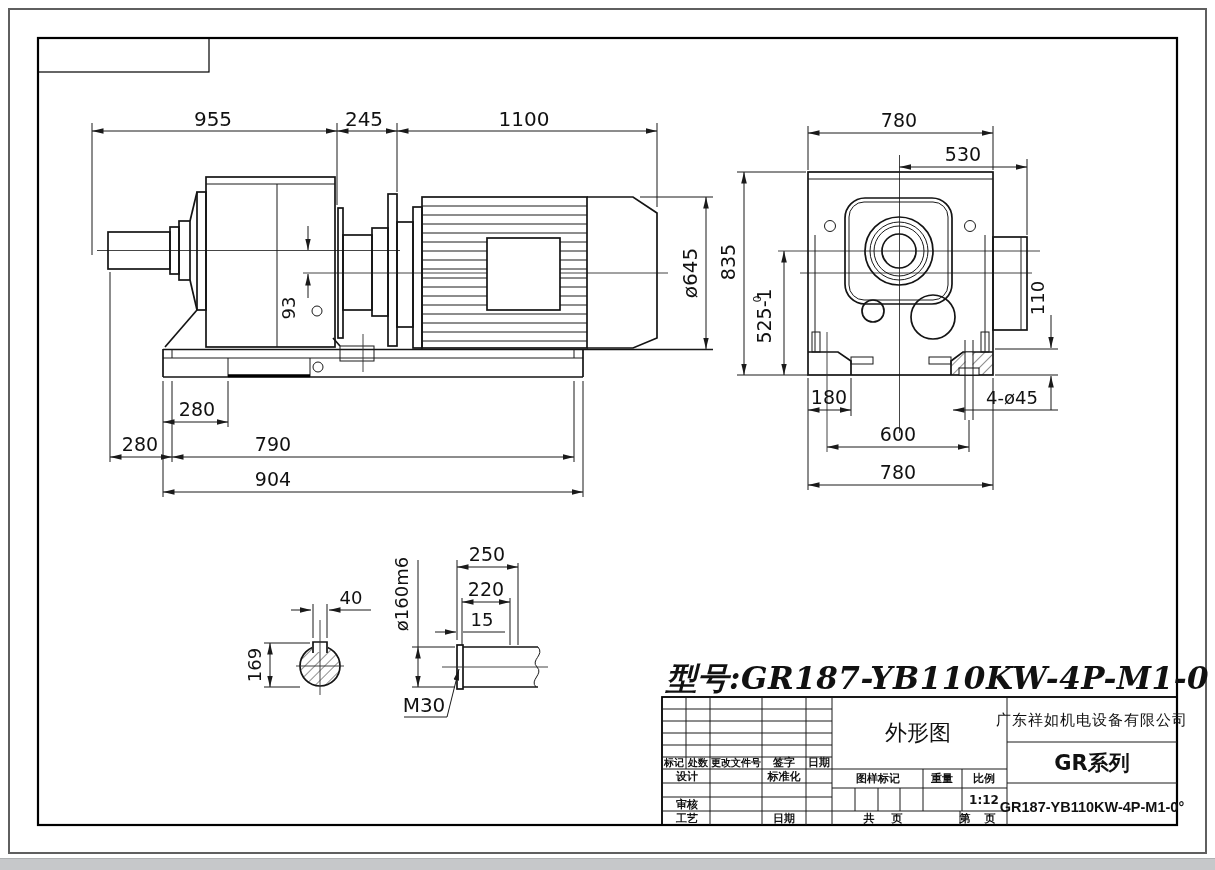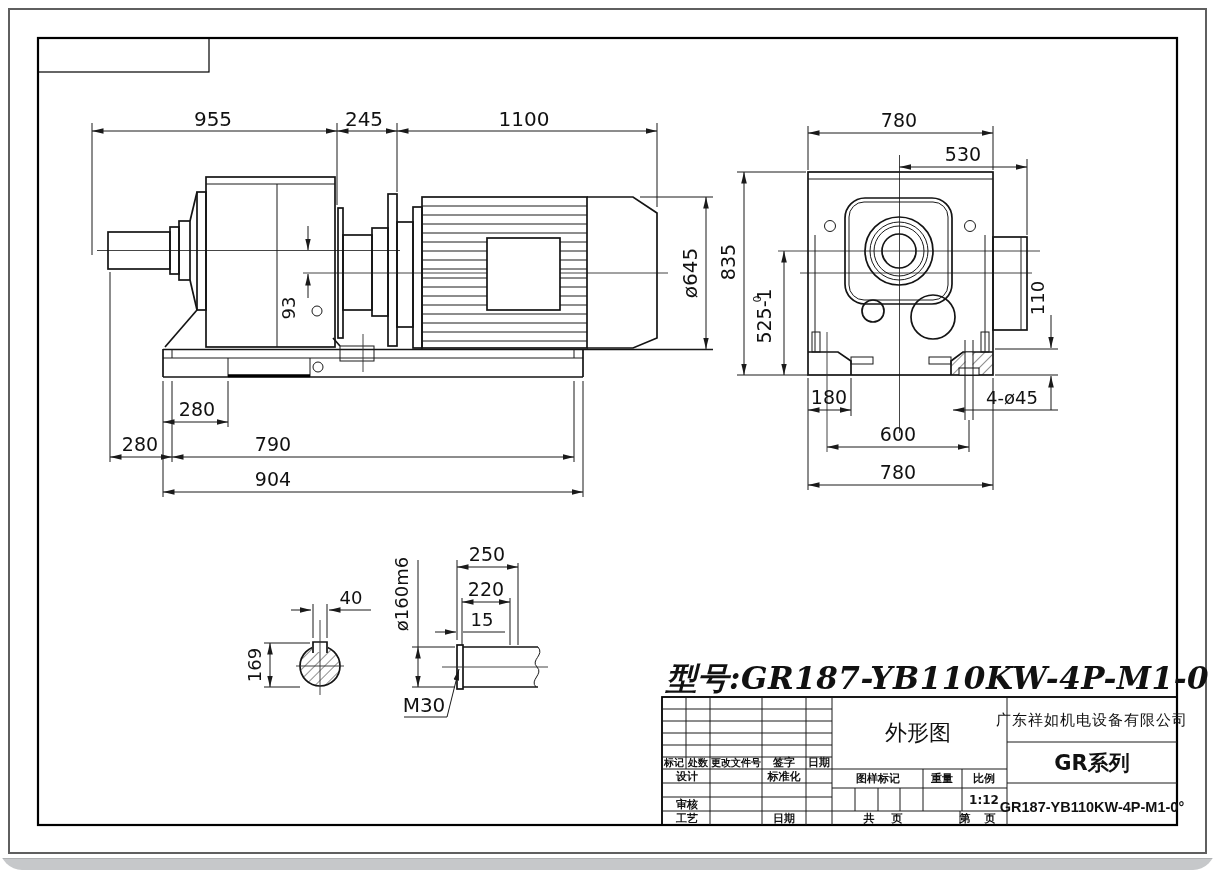--- a/index.html
+++ b/index.html
@@ -1,17 +1,17 @@
 <!DOCTYPE html>
 <html><head>
 <meta charset="utf-8">
 <style>
   html,body{margin:0;padding:0;background:#fff;}
   .stage{position:relative;width:1215px;height:870px;background:#ffffff;overflow:hidden;
-         font-family:"DejaVu Sans", sans-serif;border-radius:22px;}
+         font-family:"DejaVu Sans", sans-serif;}
   svg{position:absolute;left:0;top:0;}
   svg text{font-family:"DejaVu Sans", sans-serif;fill:#111;}
   .ol{stroke:#141414;stroke-width:1.7;fill:none;stroke-linejoin:miter;}
   .tl{stroke:#1a1a1a;stroke-width:1;fill:none;}
   .cl{stroke:#303030;stroke-width:0.9;fill:none;}
   .dim{stroke:#1a1a1a;stroke-width:1;fill:none;}
   .thk{stroke:#000;stroke-width:3;fill:none;}
   .d20{font-size:20px;}
   .d19{font-size:19px;}
   .d18{font-size:18px;}

